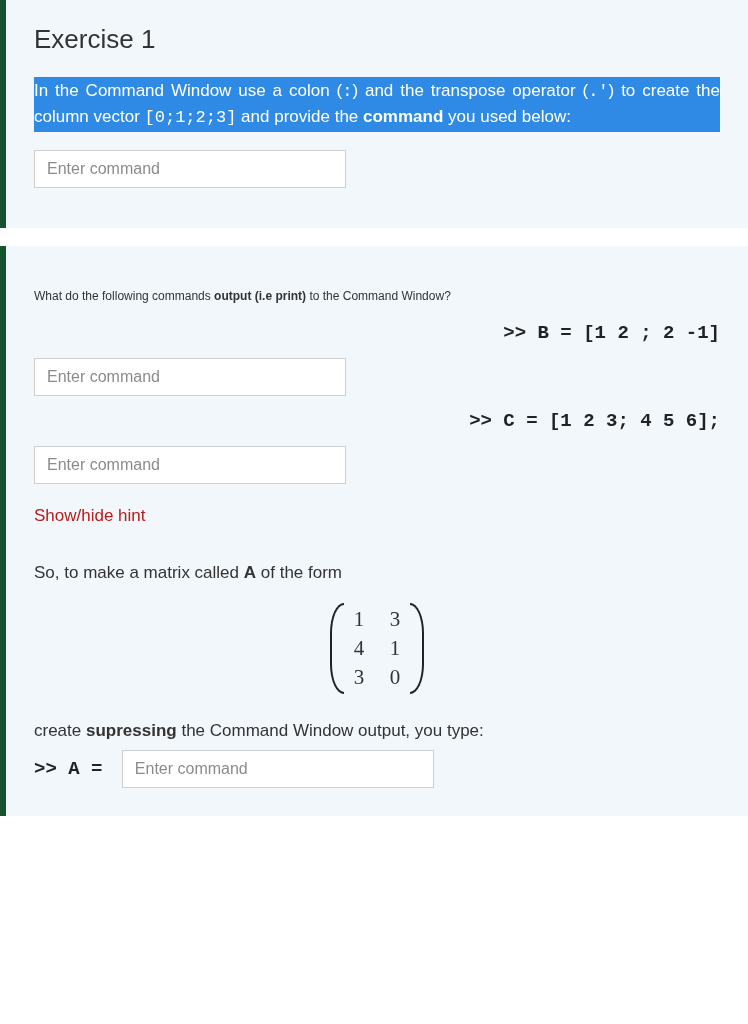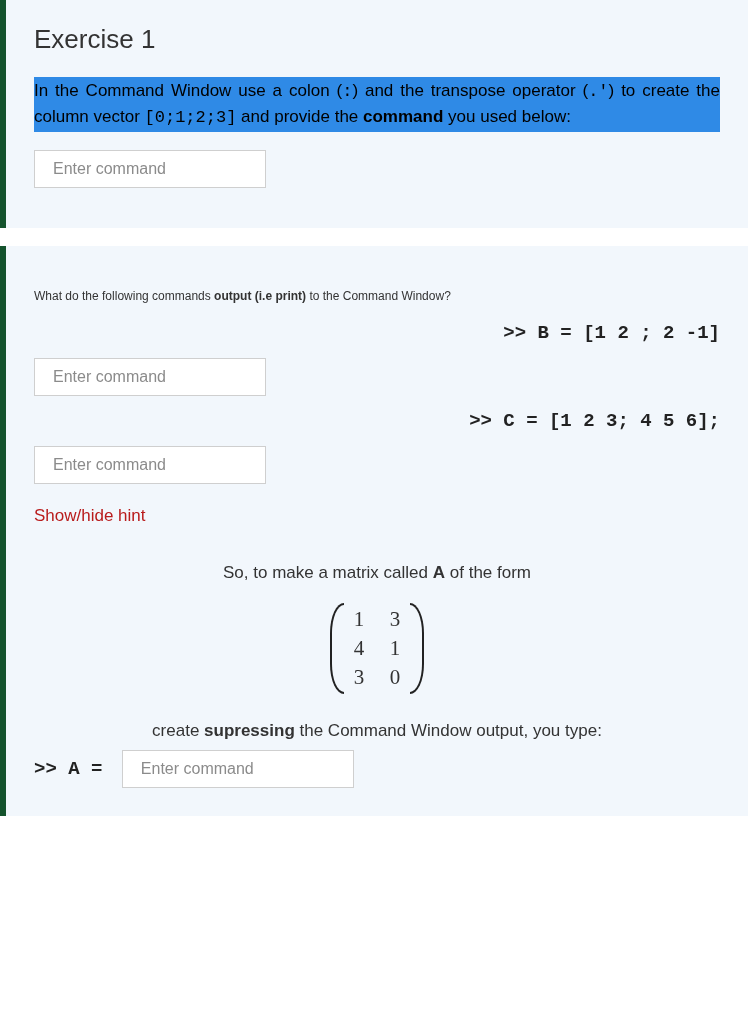--- a/index.html
+++ b/index.html
@@ -20,21 +20,21 @@
     margin-bottom: 18px;
   }
   .exercise-title {
     font-size: 26px;
     font-weight: 400;
     color: #333;
     margin-bottom: 22px;
   }
   .highlighted-block {
     background: #2f8ae6;
-    color: #000000;
+    color: #ffffff;
     font-family: Verdana, Geneva, sans-serif;
     font-size: 17px;
     line-height: 1.45;
     text-align: justify;
     padding: 2px 0;
     margin-bottom: 18px;
   }
   .highlighted-block .mono {
     font-family: "Courier New", monospace;
   }
@@ -54,47 +54,46 @@
   .code-line {
     font-family: "Courier New", monospace;
     font-size: 19px;
     font-weight: 700;
     color: #222;
     margin: 14px 0 14px 0;
     white-space: pre;
     text-align: right;
   }
   .input-box {
-    width: 232px;
+    width: 312px;
     height: 38px;
     border: 1px solid #cfcfcf;
     background: #ffffff;
     font-size: 16px;
-    padding: 0 18px;
+    padding: 0 12px;
     color: #15803d;
     font-family: Verdana, Geneva, sans-serif;
     display: block;
     margin: 8px 0 12px 0;
   }
   .input-box::placeholder {
     color: #8b8b8b;
   }
   .hint-link {
     display: inline-block;
     font-size: 17px;
     color: #b91c1c;
     margin: 10px 0 24px 0;
     cursor: pointer;
   }
   .so-text {
     font-size: 17px;
     line-height: 1.5;
     color: #333;
     margin: 10px 0 18px 0;
-    text-align: center;
   }
   .so-text strong {
     font-weight: 700;
   }
   .matrix-wrap {
     display: flex;
     justify-content: center;
     margin: 14px 0 24px 0;
   }
   .matrix {

